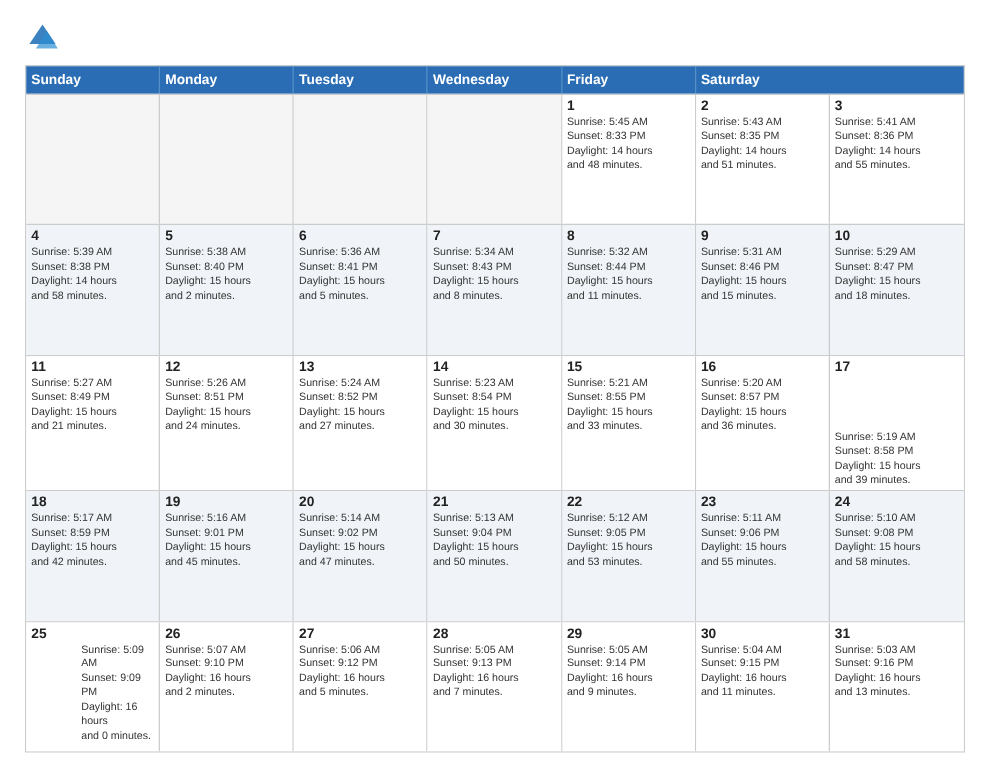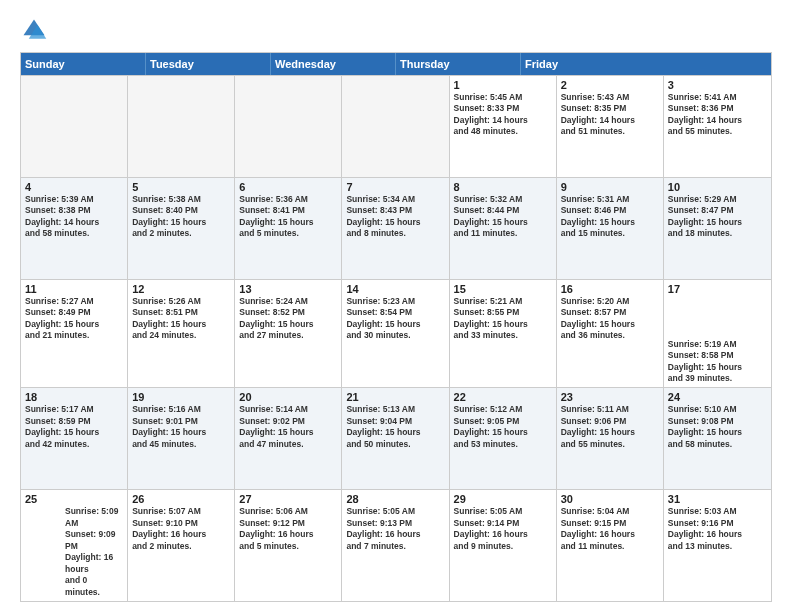--- a/index.html
+++ b/index.html
@@ -62,21 +62,21 @@
       color: #444;
     }
     .calendar {
       flex: 1;
       display: flex;
       flex-direction: column;
       border: 1px solid #ccc;
     }
     .cal-header {
       display: grid;
-      grid-template-columns: repeat(6, 1fr);
+      grid-template-columns: repeat(7, 1fr);
       background: #2a6db5;
     }
     .cal-header-cell {
       color: #fff;
       font-size: 11px;
       font-weight: bold;
       padding: 5px 4px;
       text-align: left;
       border-right: 1px solid #5590c8;
     }
@@ -108,21 +108,20 @@
       font-size: 11px;
       font-weight: bold;
       color: #222;
       margin-bottom: 1px;
       display: block;
     }
     .cell-text {
       font-size: 8.5px;
       line-height: 1.35;
       color: #333;
-      font-weight: bold;
     }
   </style>
 </head>
 <body>
 
 <div class="page">
   <div class="header">
     <div class="logo">
       <svg class="logo-icon" viewBox="0 0 32 32" xmlns="http://www.w3.org/2000/svg">
         <polygon points="16,4 28,22 4,22" fill="#1a6bb5" opacity="0.85"></polygon>
@@ -135,24 +134,25 @@
     </div>
     <div class="title-block">
       <div class="month-title"></div>
       <div class="subtitle"></div>
     </div>
   </div>
 
   <div class="calendar">
     <div class="cal-header">
     <div class="cal-header-cell">Sunday</div>
+        <div class="cal-header-cell">Monday</div>
         <div class="cal-header-cell">Tuesday</div>
         <div class="cal-header-cell">Wednesday</div>
-        <div class="cal-header-cell">Thursday</div>
         <div class="cal-header-cell">Friday</div>
+        <div class="cal-header-cell">Saturday</div>
       </div>
     <div class="cal-body">
     <div class="cal-row">
           <div class="cal-cell empty"></div>
           <div class="cal-cell empty"></div>
           <div class="cal-cell empty"></div>
           <div class="cal-cell empty"></div>
           <div class="cal-cell">
             <span class="day-num">1</span>
             <div class="cell-text" style="white-space: pre-line;">Sunrise: 5:45 AM

